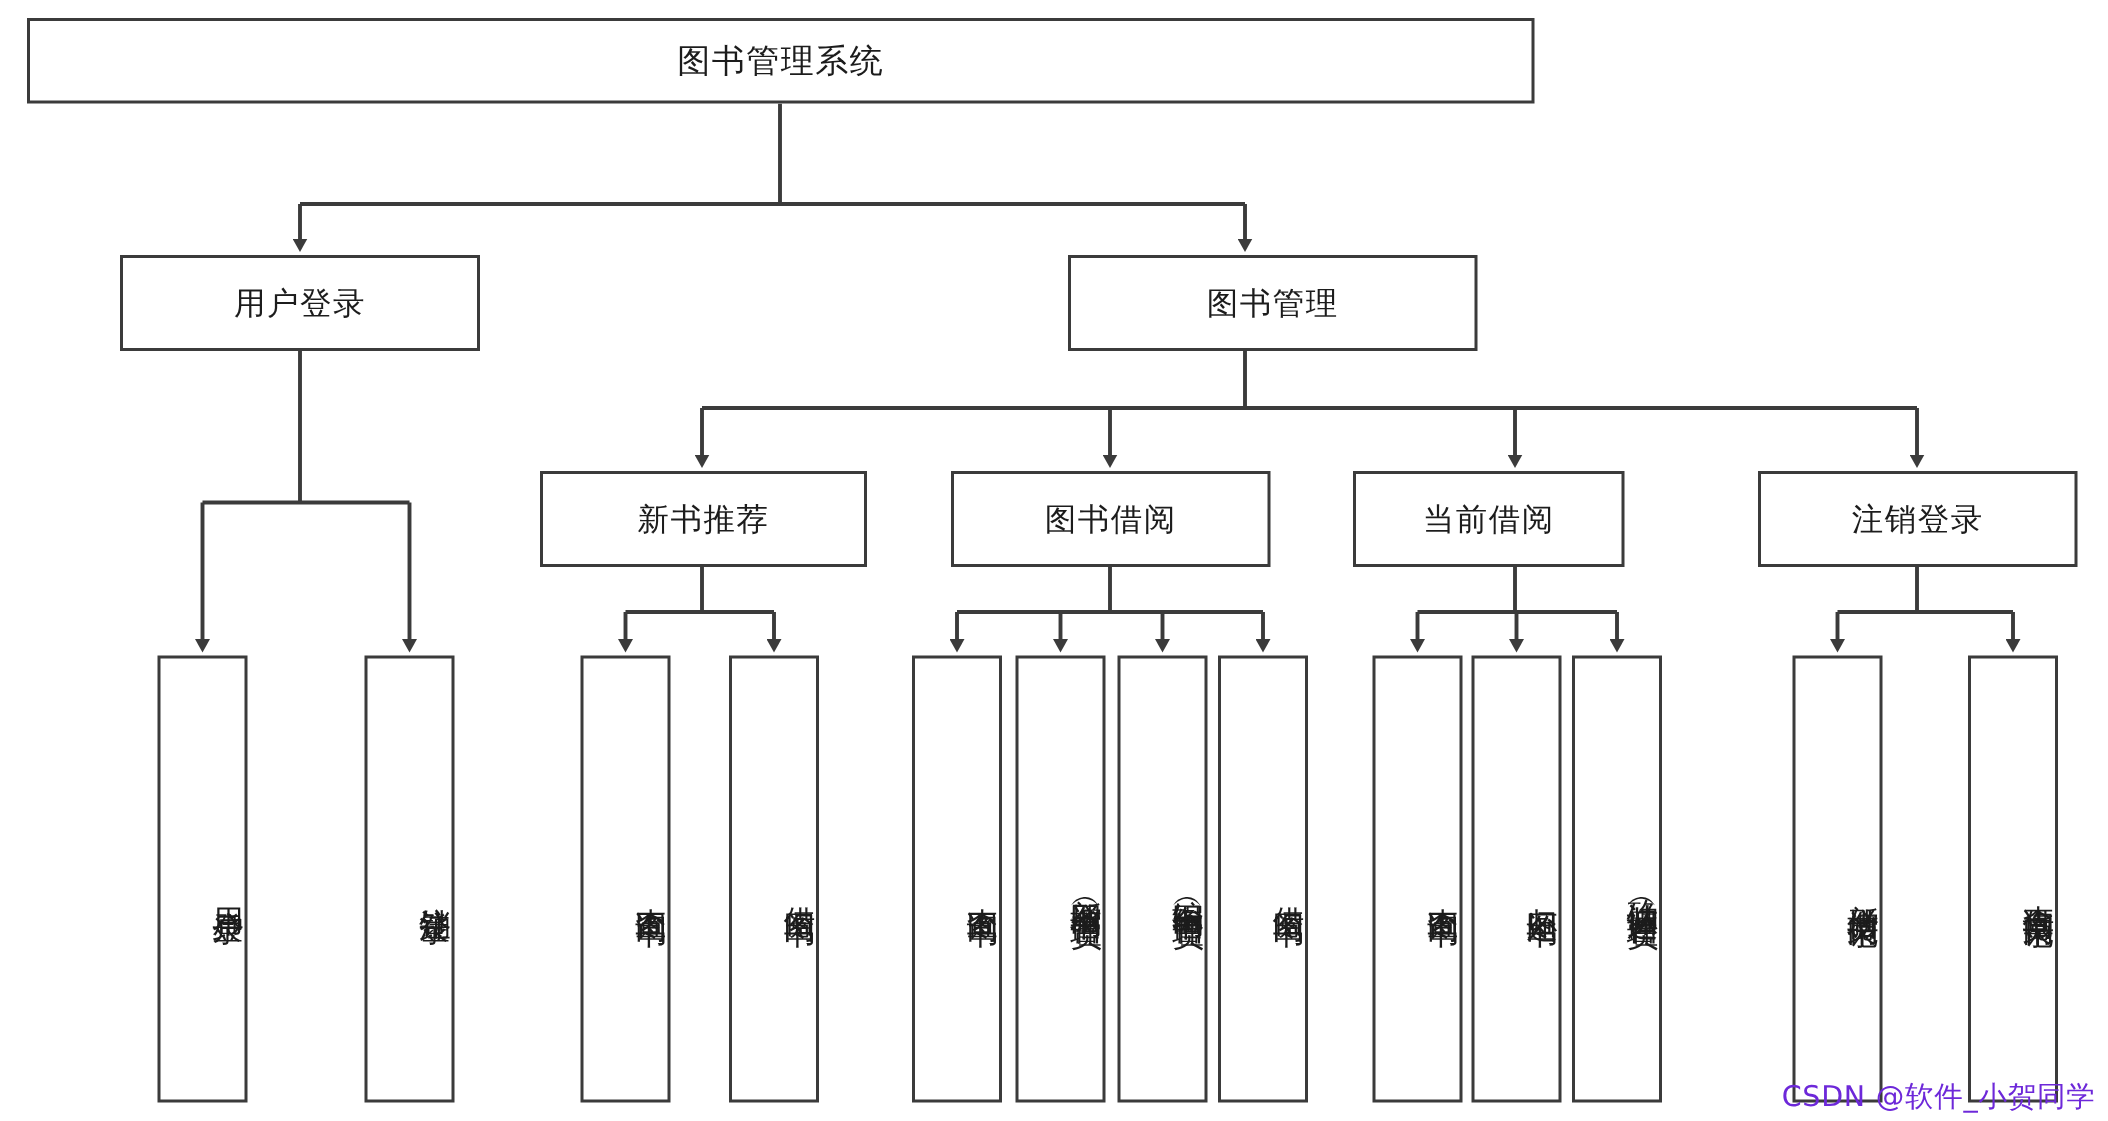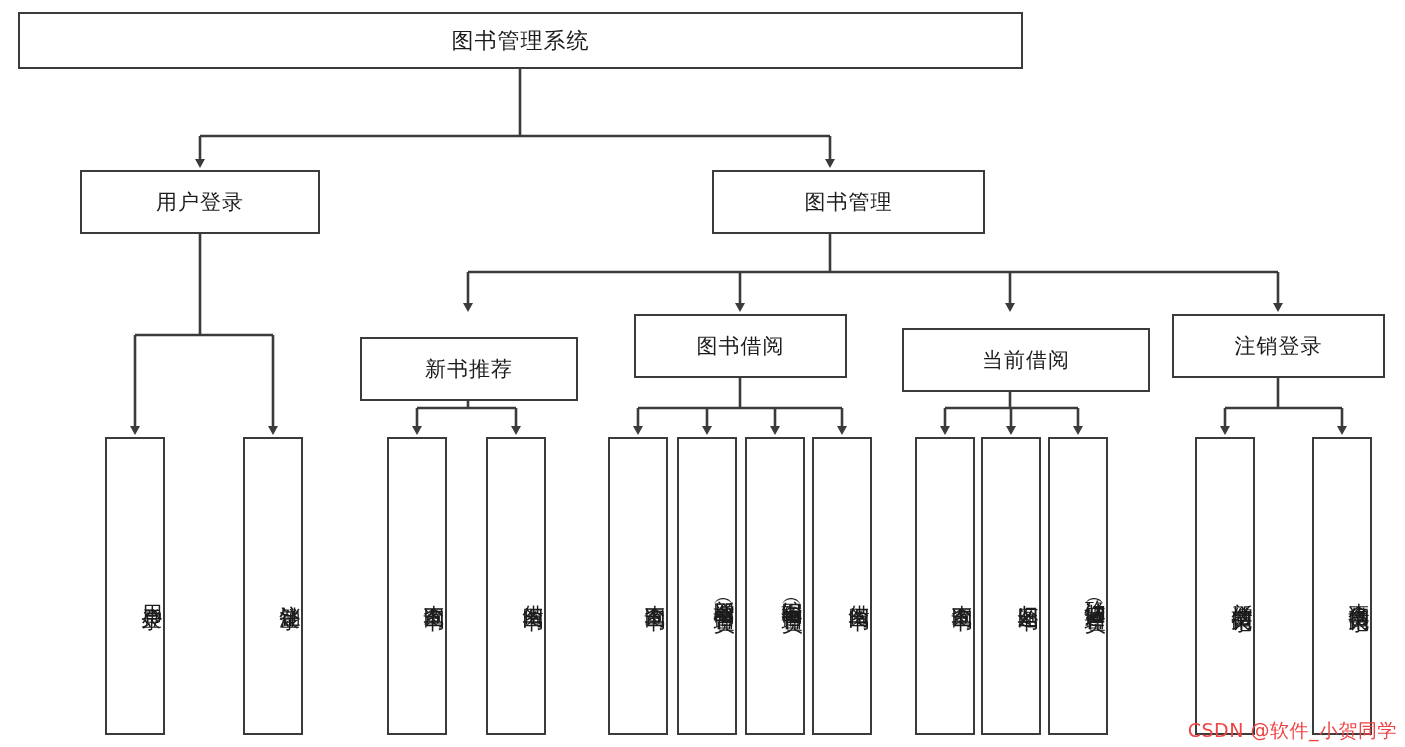--- a/index.html
+++ b/index.html
@@ -60,21 +60,21 @@
     overflow:hidden;
   }
   .node .label{
     display:block;
   }
   .watermark{
     position:absolute;
     right:8px;
     bottom:3px;
     font-size:19px;
-    color:#ef4444;
+    color:#6d28d9;
     letter-spacing:0.5px;
     z-index:5;
     white-space:nowrap;
     font-family:"DejaVu Sans","Liberation Sans",sans-serif;
   }
 </style>
 </head>
 <body>
 
 <div id="canvas">
@@ -135,27 +135,27 @@
     <span class="label">图书管理系统</span>
   </div>
 
   <div class="node lvl2" style="left:80px;top:170px;width:240px;height:64px;">
     <span class="label">用户登录</span>
   </div>
   <div class="node lvl2" style="left:712px;top:170px;width:273px;height:64px;">
     <span class="label">图书管理</span>
   </div>
 
-  <div class="node lvl3" style="left:360px;top:314px;width:218px;height:64px;margin-top:23px;">
+  <div class="node lvl3" style="left:360px;top:314px;width:218px;height:64px;">
     <span class="label">新书推荐</span>
   </div>
   <div class="node lvl3" style="left:634px;top:314px;width:213px;height:64px;">
     <span class="label">图书借阅</span>
   </div>
-  <div class="node lvl3" style="left:902px;top:328px;width:248px;height:64px;">
+  <div class="node lvl3" style="left:902px;top:314px;width:181px;height:64px;">
     <span class="label">当前借阅</span>
   </div>
   <div class="node lvl3" style="left:1172px;top:314px;width:213px;height:64px;">
     <span class="label">注销登录</span>
   </div>
 
   <div class="node leaf" style="left:105px;top:437px;width:60px;height:298px;">
     <span class="label">用户登录</span>
   </div>
   <div class="node leaf" style="left:243px;top:437px;width:60px;height:298px;">

